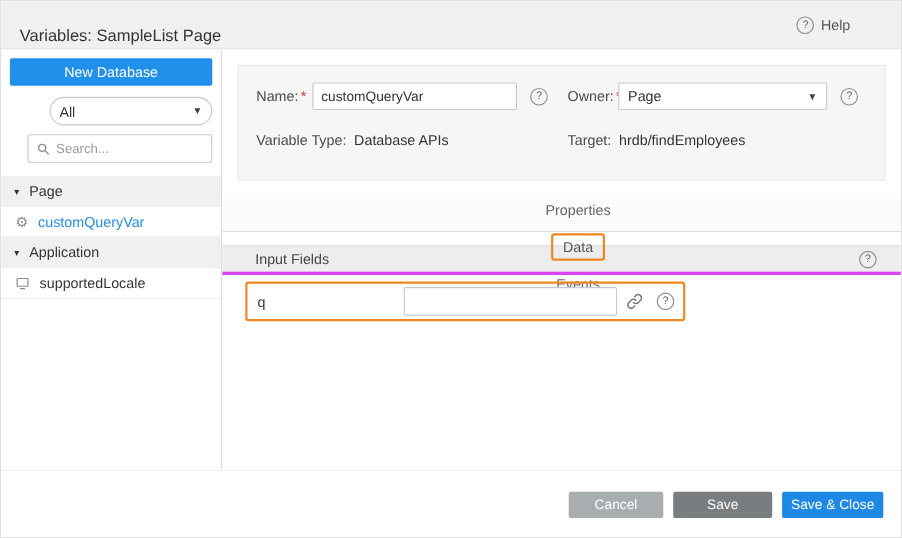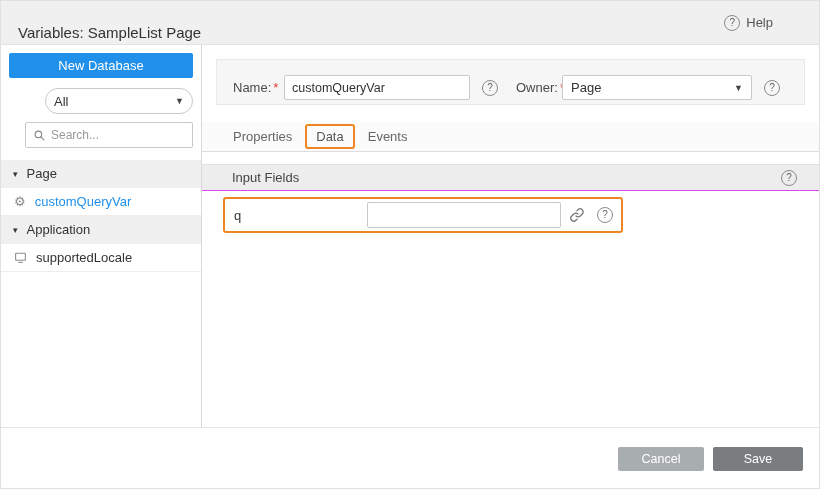--- a/index.html
+++ b/index.html
@@ -40,46 +40,46 @@
   .tree-group { background:#f0f0f0; }
   .tree-item { background:#fff; padding-left:13px; }
   .tree-item.selected { color:#2090ea; }
   .tri { font-size:9px; color:#333; }
   .gear-glyph { font-size:13px; color:#8a8a8a; line-height:1; }
   .mini-icon { display:inline-flex; color:#8a8a8a; }
 
   
   .main { flex:1; background:#fff; overflow:hidden; }
 
-  .form-card { margin:14px 14px 0; background:#f6f6f6; border:1px solid #e9e9e9; padding:15px 16px 4px; }
+  .form-card { margin:14px 14px 0; background:#f6f6f6; border:1px solid #e9e9e9; padding:15px 16px 28px; }
   .form-row { display:flex; align-items:center; }
   .form-row + .form-row { margin-top:20px; }
   .fcol-left { width:283px; min-width:283px; display:flex; align-items:center; }
   .fcol-right { flex:1; display:flex; align-items:center; }
   .flabel { font-size:13px; color:#4a4a4a; white-space:nowrap; }
   .req { color:#e53935; margin-left:2px; font-size:13px; }
   .name-label { width:51px; min-width:51px; }
   .owner-label { width:46px; min-width:46px; }
   .text-input { height:25px; border:1px solid #c9c9c9; border-radius:2px; padding:0 7px; font-size:12.5px;
                 color:#333; font-family:inherit; background:#fff; outline:none; }
   .name-input { width:186px; }
   .owner-select { width:190px; height:25px; border:1px solid #c9c9c9; border-radius:2px; background:#fff;
                   display:flex; align-items:center; justify-content:space-between; padding:0 8px;
                   font-size:13px; color:#333; cursor:pointer; }
   .fvalue { font-size:13px; color:#333; margin-left:7px; }
   .q-after { margin-left:12px; }
 
   
   .tabs { margin-top:17px; height:30px; display:flex; align-items:center; gap:12px;
-          padding-left:30px; background:#fbfbfb; border-bottom:1px solid #ddd; }
+          padding-left:30px; background:#fbfbfb; border-bottom:1px solid #ddd;flex-direction:column; }
   .tab { font-size:13px; color:#666; cursor:pointer; padding:2px 1px; }
   .tab.highlight { border:2px solid #ee8722; border-radius:3px; padding:3px 9px; color:#555; }
 
   
-  .section-head { margin-top:12px; height:27px; background:#ededed; border-top:1px solid #e0e0e0; border-bottom:1px solid #d946ef;
+  .section-head { margin-top:12px; height:27px; background:#ededed; border-top:1px solid #e0e0e0; border-bottom:3px solid #d946ef;
                   display:flex; align-items:center; justify-content:space-between; padding:0 22px 0 30px;
                   font-size:13px; color:#444; }
   .field-area { padding:6px 0 0 21px; }
   .orange-box { display:inline-flex; align-items:center; border:2px solid #ee8722; border-radius:3px;
                 padding:3px 8px 3px 9px; width:400px; }
   .fieldname { font-size:13px; color:#333; width:133px; min-width:133px; }
   .q-input { width:196px; height:26px; }
   .link-btn { margin-left:8px; display:inline-flex; align-items:center; justify-content:center; cursor:pointer; }
 
   
@@ -156,20 +156,30 @@
             <input class="text-input name-input" value="customQueryVar" style="">
             <span class="qicon q-after">?</span>
           </div>
           <div class="fcol-right">
             <span class="flabel owner-label"><span>Owner:</span><span class="req">*</span></span>
             <div class="owner-select">
               <span>Page</span>
               <span class="select-caret">▼</span>
             </div>
             <span class="qicon q-after">?</span>
+          </div>
+        </div>
+        <div class="form-row">
+          <div class="fcol-left">
+            <span class="flabel">Variable Type:</span>
+            <span class="fvalue">Database APIs</span>
+          </div>
+          <div class="fcol-right">
+            <span class="flabel">Target:</span>
+            <span class="fvalue">hrdb/findEmployees</span>
           </div>
         </div>
       </section>
 
       <nav class="tabs">
         <span class="tab">Properties</span>
         <span class="tab highlight">Data</span>
         <span class="tab">Events</span>
       </nav>
 
@@ -191,15 +201,16 @@
           <span class="qicon q-after">?</span>
         </div>
       </div>
 
     </main>
   </div>
 
   <footer class="footer">
     <button class="btn btn-cancel">Cancel</button>
     <button class="btn btn-save">Save</button>
+    <button class="btn btn-saveclose">Save &amp; Close</button>
   </footer>
 
 </div>
 
 </body></html>

